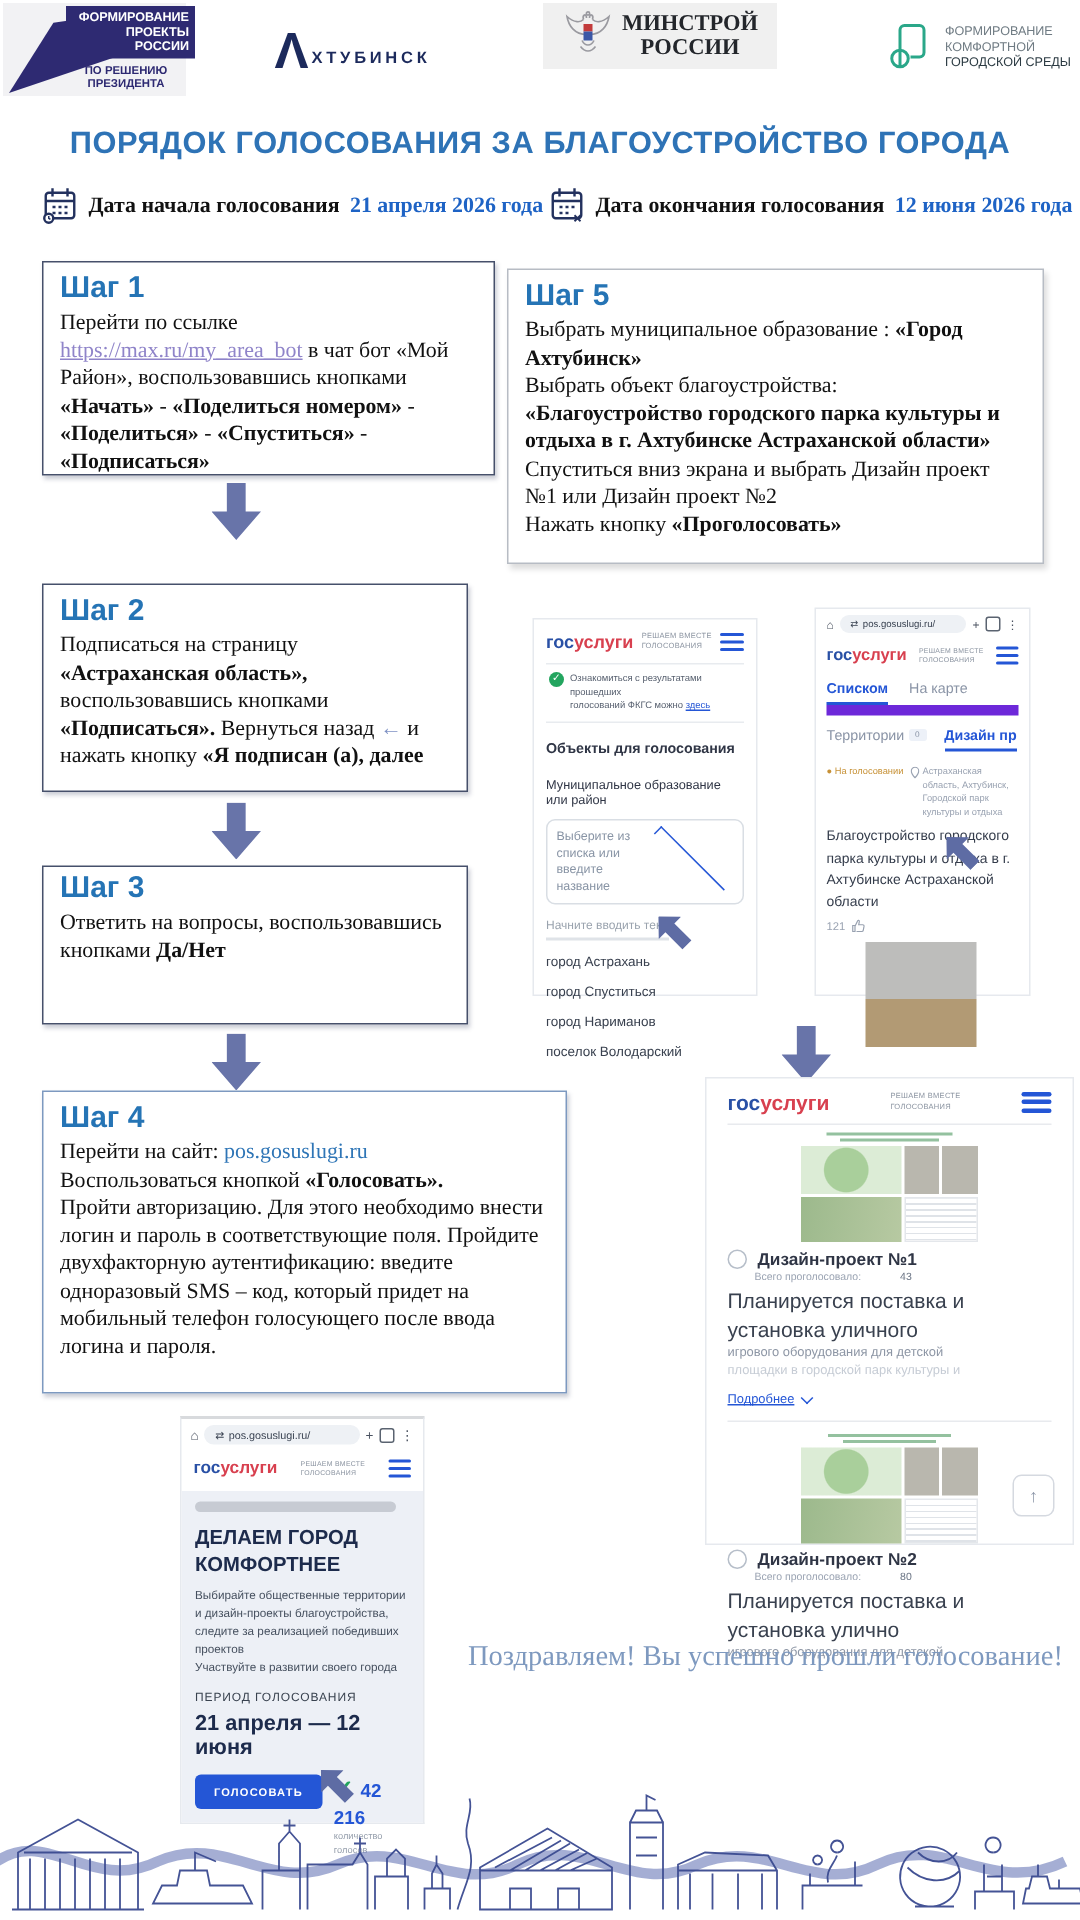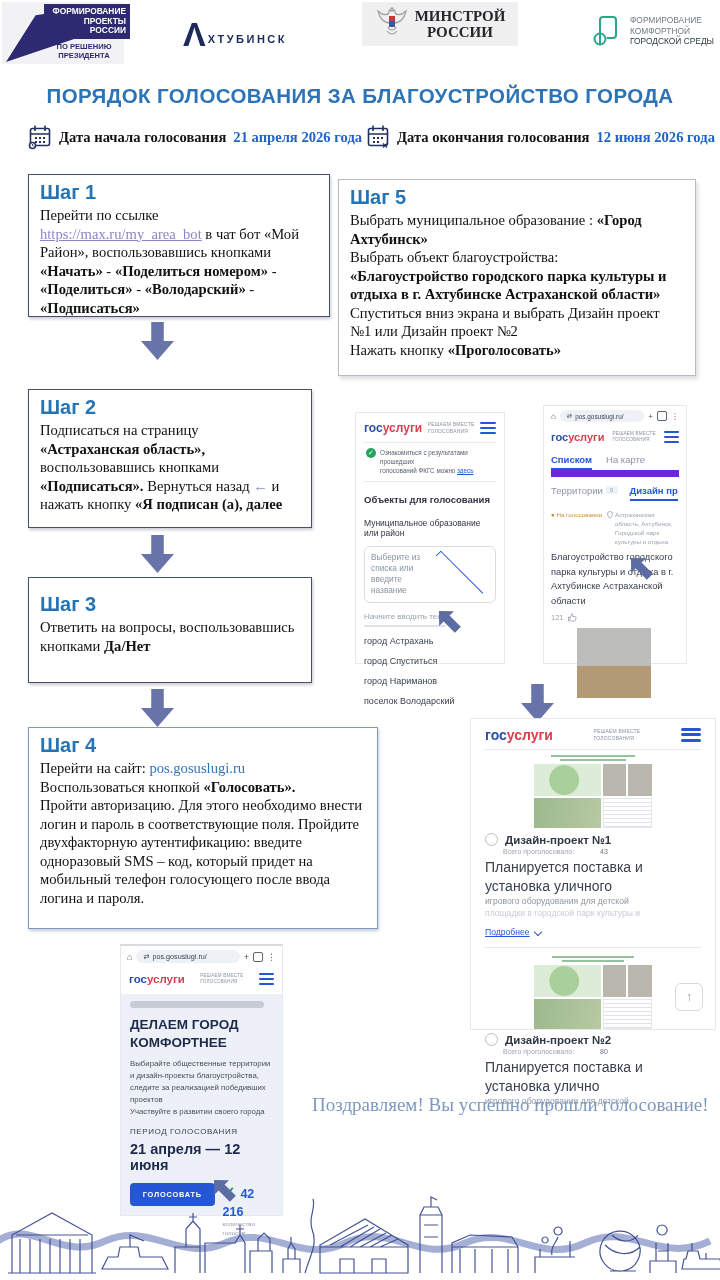--- a/index.html
+++ b/index.html
@@ -186,21 +186,21 @@
       </g>
     </svg>
     <span class="date-lbl">Дата окончания голосования</span>
     <span class="date-val">12 июня 2026 года</span>
   </div>
 
   <div class="abs step" style="left:28px;top:174px;width:302px;height:143px">
     <div class="step-title">Шаг 1</div>
     <p class="step-text">
       <span>Перейти по ссылке</span><br>
-      <a class="lnk-purple" href="#">https://max.ru/my_area_bot</a><span> в чат бот «Мой Район», воспользовавшись кнопками </span><b>«Начать»</b><span> - </span><b>«Поделиться номером»</b><span>  - </span><b>«Поделиться»</b><span> - </span><b>«Володарский»</b><span> - </span><b>«Подписаться»</b>
+      <a class="lnk-purple" href="#">https://max.ru/my_area_bot</a><span> в чат бот «Мой Район», воспользовавшись кнопками </span><b>«Начать»</b><span> - </span><b>«Поделиться номером»</b><span>  - </span><b>«Поделиться»</b><span> - </span><b>«Спуститься»</b><span> - </span><b>«Подписаться»</b>
     </p>
   </div>
 
   <div class="abs step step5" style="left:338px;top:179px;width:358px;height:197px">
     <div class="step-title">Шаг 5</div>
     <p class="step-text">
       <span>Выбрать муниципальное образование : </span><b>«Город Ахтубинск»</b><br>
       <span>Выбрать объект благоустройства:</span><br>
       <b>«Благоустройство городского парка культуры и отдыха в г. Ахтубинске Астраханской области»</b><span> Спуститься вниз экрана и выбрать Дизайн проект №1 или Дизайн проект №2</span><br>
       <span>Нажать кнопку </span><b>«Проголосовать»</b>
@@ -212,21 +212,21 @@
   <div class="abs darr" style="left:141px;top:689px"></div>
   <div class="abs darr" style="left:521px;top:684px"></div>
 
   <div class="abs step" style="left:28px;top:389px;width:284px;height:139px">
     <div class="step-title">Шаг 2</div>
     <p class="step-text">
       <span>Подписаться на страницу </span><b>«Астраханская область»,</b><span> воспользовавшись кнопками </span><b>«Подписаться».</b><span> Вернуться назад </span><span class="inline-arr">←</span><span> и нажать кнопку </span><b>«Я подписан (а), далее</b>
     </p>
   </div>
 
-  <div class="abs step" style="left:28px;top:577px;width:284px;height:106px;padding-top:14px">
+  <div class="abs step" style="left:28px;top:577px;width:284px;height:106px;padding-top:2px">
     <div class="step-title">Шаг 3</div>
     <p class="step-text">
       <span>Ответить на вопросы, воспользовавшись кнопками </span><b>Да/Нет</b>
     </p>
   </div>
 
   <div class="abs step step4" style="left:28px;top:727px;width:350px;height:202px">
     <div class="step-title">Шаг 4</div>
     <p class="step-text">
       <span>Перейти на сайт: </span><a class="lnk-blue" href="#">pos.gosuslugi.ru</a><br>

